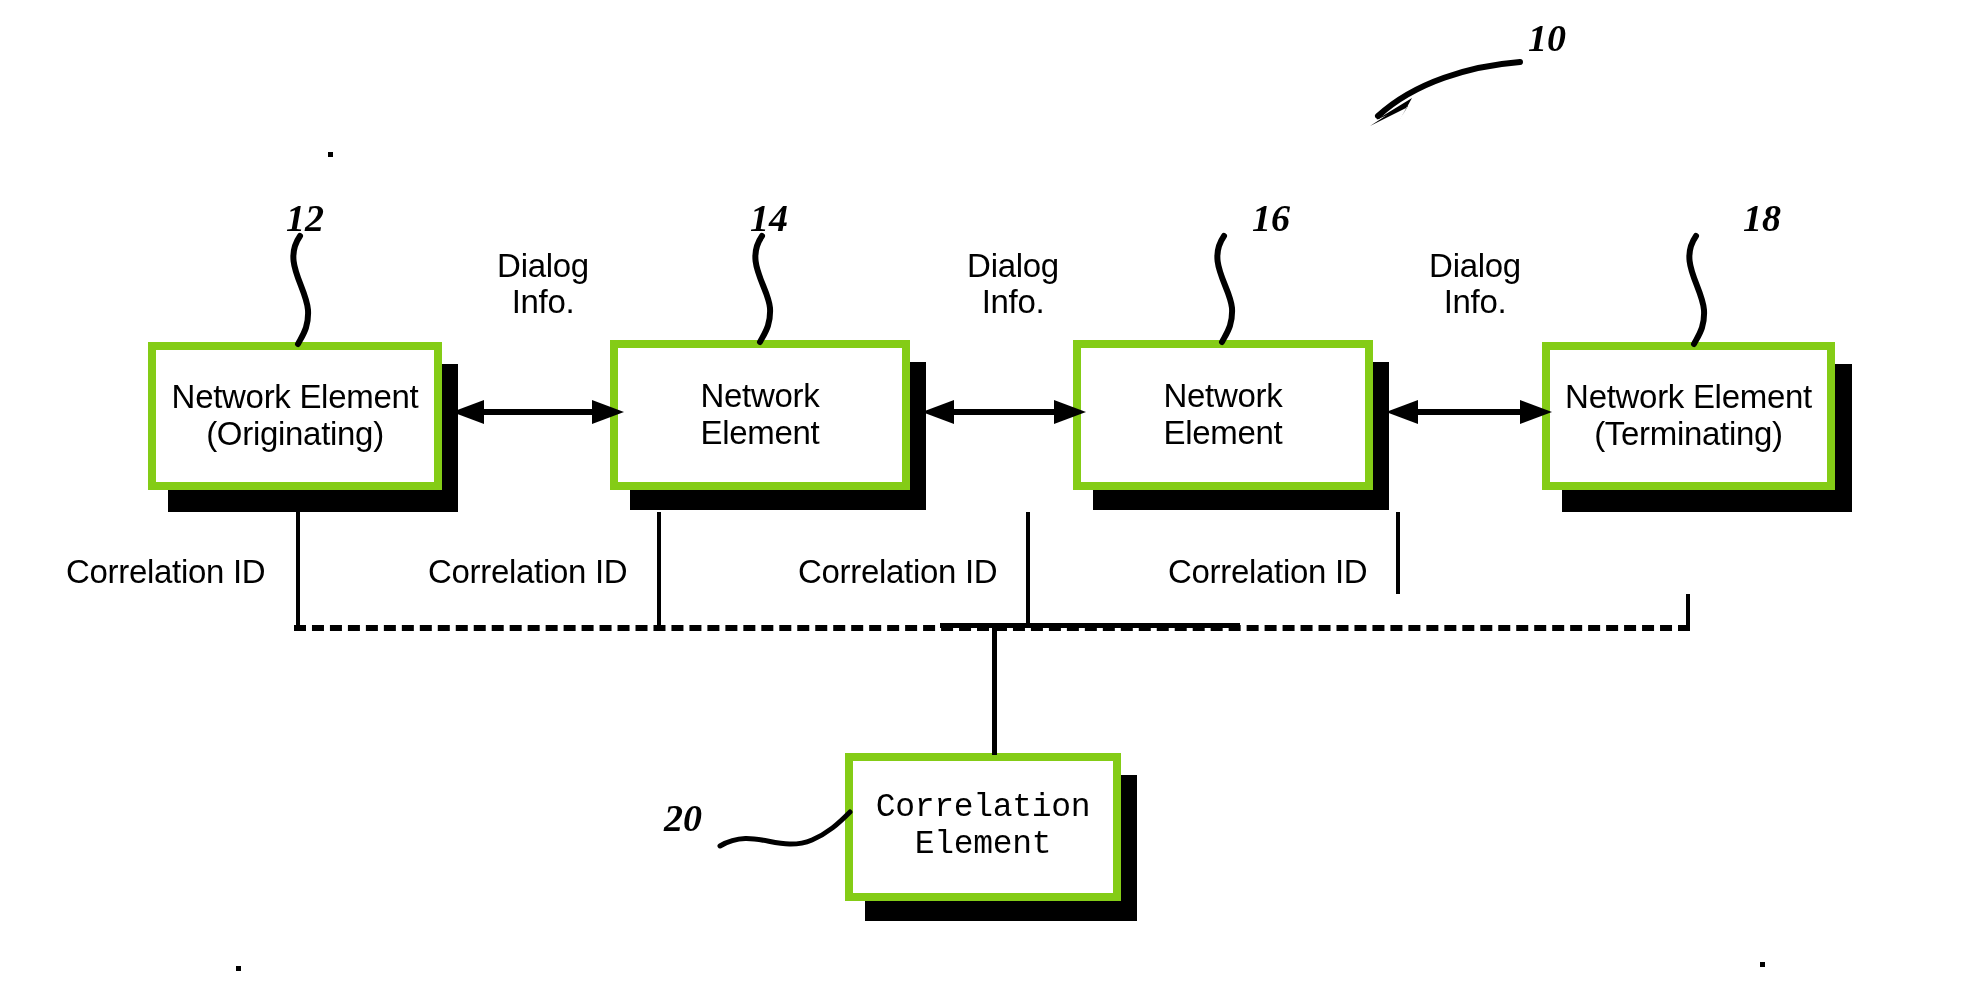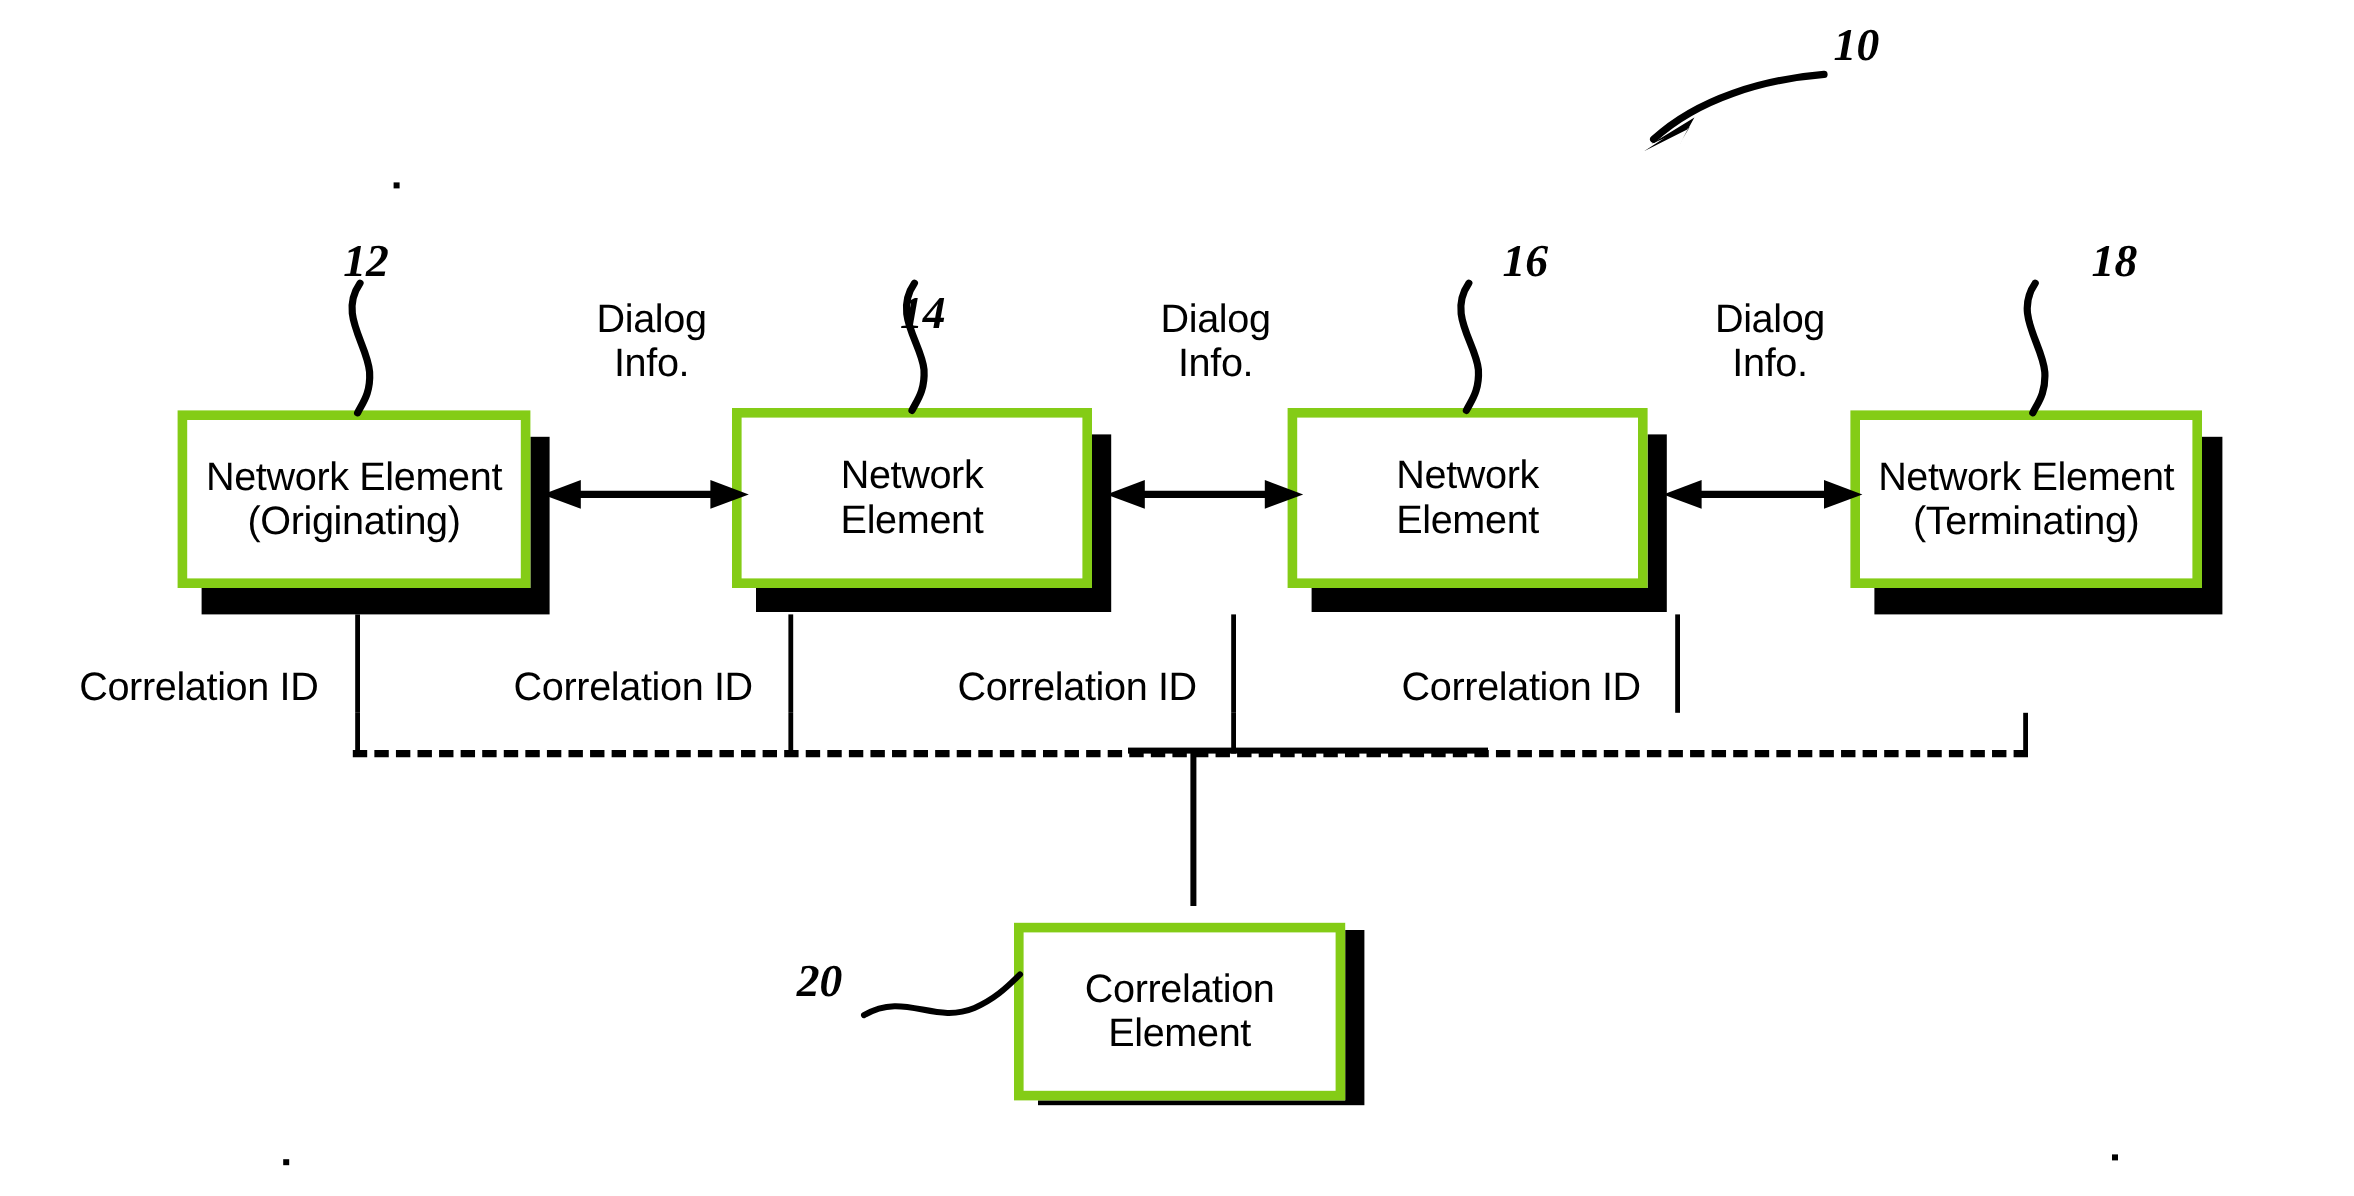--- a/index.html
+++ b/index.html
@@ -146,21 +146,21 @@
   </div>
 
   <div class="dialog-label" style="left:468px; top:248px; width:150px;">Dialog
 Info.</div>
   <svg class="leader-svg" style="left:452px; top:390px; width:172px; height:44px;" viewBox="0 0 172 44">
     <line x1="22" y1="22" x2="150" y2="22" stroke="#000" stroke-width="6"></line>
     <polygon points="0,22 32,10 32,34" fill="#000"></polygon>
     <polygon points="172,22 140,10 140,34" fill="#000"></polygon>
   </svg>
 
-  <div class="ref-num" style="left:750px; top:196px;margin-top:43px;">14</div>
+  <div class="ref-num" style="left:750px; top:196px;">14</div>
   <svg class="leader-svg" style="left:736px; top:232px; width:80px; height:112px;" viewBox="0 0 80 112">
     <path d="M 26 4 C 8 30, 32 54, 34 76 C 35 94, 28 102, 24 110" fill="none" stroke="#000" stroke-width="6" stroke-linecap="round"></path>
   </svg>
   <div class="ne-shadow" style="left:630px; top:362px; width:296px; height:148px;"></div>
   <div class="ne-box" style="left:610px; top:340px; width:300px; height:150px;">
     <span class="ne-label">Network
 Element</span>
   </div>
 
   <div class="dialog-label" style="left:938px; top:248px; width:150px;">Dialog
@@ -215,21 +215,21 @@
   <div class="rule-v" style="left:1396px; top:512px; height:82px;"></div>
   <div class="rule-v" style="left:1686px; top:594px; height:34px;"></div>
 
   <div class="dash-bus" style="left:294px; top:625px; width:1396px;"></div>
 
   <div class="rule-h" style="left:940px; top:623px; width:300px;"></div>
 
   <div class="rule-v" style="left:992px; top:625px; height:130px; width:5px;"></div>
 
   <div class="ne-shadow" style="left:865px; top:775px; width:272px; height:146px;"></div>
-  <div class="ne-box" style="left:845px; top:769px; width:276px; height:148px;">
+  <div class="ne-box" style="left:845px; top:753px; width:276px; height:148px;font-family:Liberation Mono, monospace;">
     <span class="ne-label">Correlation
 Element</span>
   </div>
   <div class="ref-num" style="left:664px; top:796px;font-family:Liberation Serif, serif;">20</div>
   <svg class="leader-svg" style="left:716px; top:800px; width:140px; height:60px;" viewBox="0 0 140 60">
     <path d="M 4 46 C 38 26, 62 54, 96 40 C 112 33, 122 24, 134 12" fill="none" stroke="#000" stroke-width="5" stroke-linecap="round"></path>
   </svg>
 
 </div>
 

